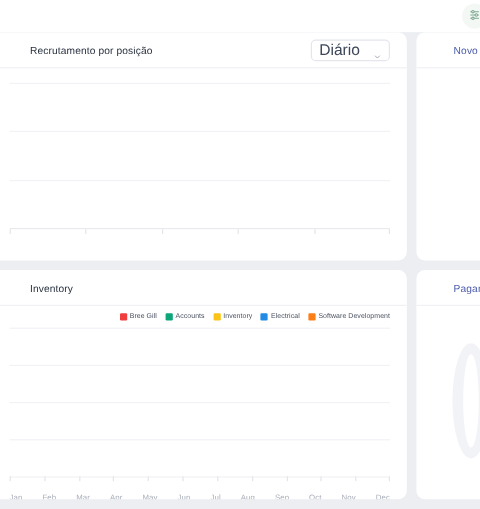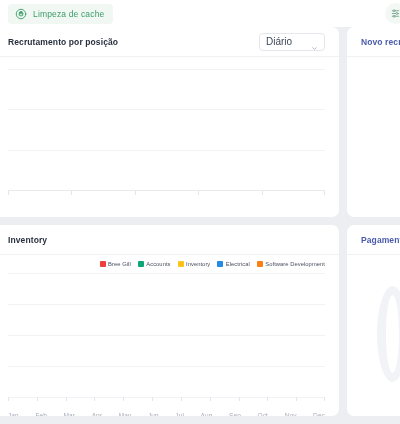--- a/index.html
+++ b/index.html
@@ -91,42 +91,43 @@
     height: 30px;
     display: flex;
     align-items: center;
     justify-content: space-between;
     padding: 0 14px 0 16px;
     border-bottom: 1px solid #f0f1f4;
   }
 
   .card-title {
     font-size: 8.5px;
-    font-weight: bold;
+    font-weight: normal;
     color: #28303f;
     letter-spacing: .1px;
     white-space: nowrap;
+    margin-left: 17px;
   }
 
   .card-title.blue { color: #4b5bab; }
 
   
   .select {
     display: flex;
     align-items: center;
     justify-content: space-between;
     width: 66px;
     height: 18px;
     padding: 0 6px;
     border: 1px solid #e4e6ec;
     border-radius: 4px;
     background: #fff;
     cursor: pointer;
   }
-  .select .value { font-size: 10px; color: #3d4759; }
+  .select .value { font-size: 13px; color: #3d4759; }
   .select .chev { width: 7px; height: 7px; color: #9aa1b0; }
 
   
   .chart-area { position: relative; width: 100%; }
   #recruit-chart { height: 158px; }
   #premiado-chart { height: 158px; }
 
   .plot {
     position: absolute;
     left: 16px;
@@ -199,31 +200,20 @@
     border-radius: 50%;
     border: 9px solid #f2f3f6;
     background: transparent;
   }
 </style>
 </head>
 <body>
 
 <div class="toolbar">
 
-  <button class="cache-btn">
-    <span class="cache-icon">
-      <svg viewBox="0 0 24 24" fill="none" stroke="#3a9d68" stroke-width="1.8" stroke-linecap="round" stroke-linejoin="round">
-        <circle cx="12" cy="12" r="9.5"></circle>
-        <rect x="8.5" y="9" width="7" height="6.5" rx="1"></rect>
-        <path d="M10 9V7.2h4V9"></path>
-        <path d="M8.5 11.5h7"></path>
-      </svg>
-    </span>
-    <span class="label">Limpeza de cache</span>
-  </button>
 
   <div class="toolbar-right">
     <span>
       <svg viewBox="0 0 24 24" fill="none" stroke="#7aa98f" stroke-width="2" stroke-linecap="round">
         <path d="M5 6h14M5 12h14M5 18h14"></path>
         <circle cx="9" cy="6" r="2.2" fill="#ffffff"></circle>
         <circle cx="15" cy="12" r="2.2" fill="#ffffff"></circle>
         <circle cx="9" cy="18" r="2.2" fill="#ffffff"></circle>
       </svg>
     </span>

